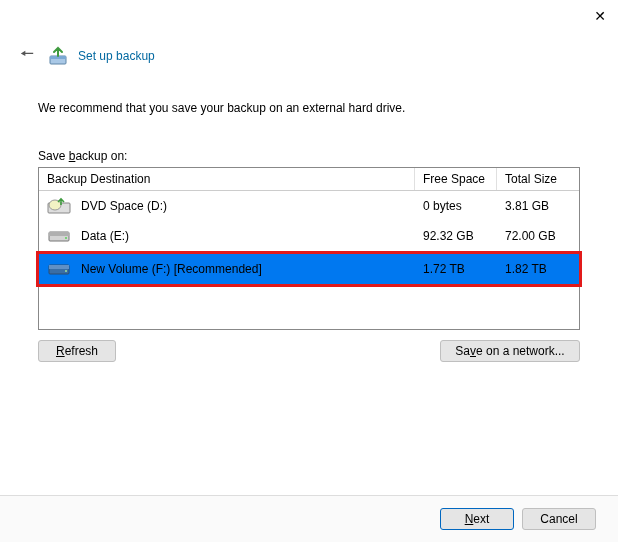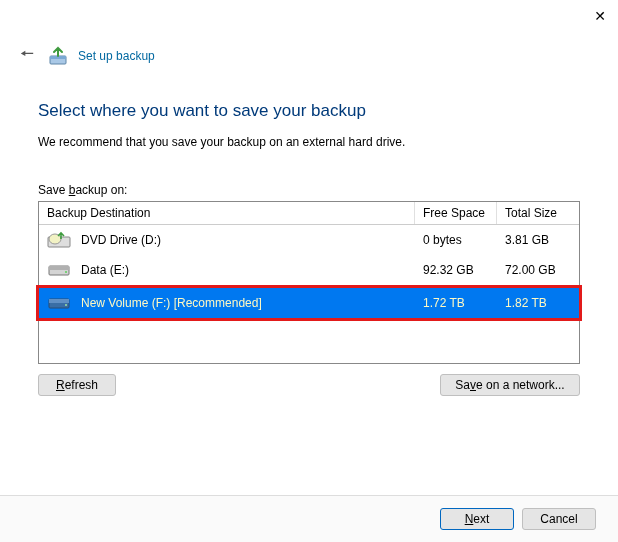--- a/index.html
+++ b/index.html
@@ -91,21 +91,21 @@
     align-items: center;
     gap: 10px;
     padding-left: 8px;
     flex: 1;
   }
   .row .col-free, .row .col-total {
     padding-left: 8px;
   }
   .row.selected {
     background: #0078f0;
-    color: #fef9c3;
+    color: #000000;
   }
   .highlight-wrap {
     border: 3px solid #e21a1a;
     margin: 0 -3px;
   }
   .drive-icon { width: 24px; height: 18px; display: inline-flex; align-items: center; justify-content: center;}
   .buttons-row {
     display: flex;
     justify-content: space-between;
     margin-top: 10px;
@@ -147,21 +147,20 @@
     <svg width="20" height="20" viewBox="0 0 20 20">
       <rect x="2" y="10" width="16" height="8" rx="1" fill="#a9c8e6" stroke="#5e86a8"></rect>
       <rect x="2" y="10" width="16" height="3" fill="#7aa9d4"></rect>
       <path d="M10 2 L10 10 M6 6 L10 2 L14 6" stroke="#3f9b3f" stroke-width="2" fill="none" stroke-linecap="round"></path>
     </svg>
   </span>
   <span class="header-title">Set up backup</span>
 </div>
 
 <div class="content">
-  <h1 class="heading">Select where you want to save your backup</h1>
   <p class="subtext">We recommend that you save your backup on an external hard drive.</p>
 
   <p class="prompt">
     <span>Save </span><span class="accesskey">b</span><span>ackup on:</span>
   </p>
 
   <div class="grid">
     <div class="grid-head">
       <div class="col-dest">Backup Destination</div>
       <div class="col-free">Free Space</div>
@@ -170,21 +169,21 @@
     <div class="grid-body">
       <div class="row">
         <div class="col-dest">
           <span class="drive-icon">
             <svg width="24" height="18" viewBox="0 0 24 18">
               <rect x="1" y="6" width="22" height="10" rx="1" fill="#dedede" stroke="#888"></rect>
               <ellipse cx="8" cy="8" rx="6" ry="5" fill="#f2f2c4" stroke="#999"></ellipse>
               <path d="M14 2 L14 8 M11 5 L14 2 L17 5" stroke="#3f9b3f" stroke-width="1.6" fill="none"></path>
             </svg>
           </span>
-          <span>DVD Drive (D:)</span>
+          <span>DVD Space (D:)</span>
         </div>
         <div class="col-free">0 bytes</div>
         <div class="col-total">3.81 GB</div>
       </div>
 
       <div class="row">
         <div class="col-dest">
           <span class="drive-icon">
             <svg width="24" height="18" viewBox="0 0 24 18">
               <rect x="2" y="5" width="20" height="9" rx="1" fill="#d4d4d4" stroke="#777"></rect>

